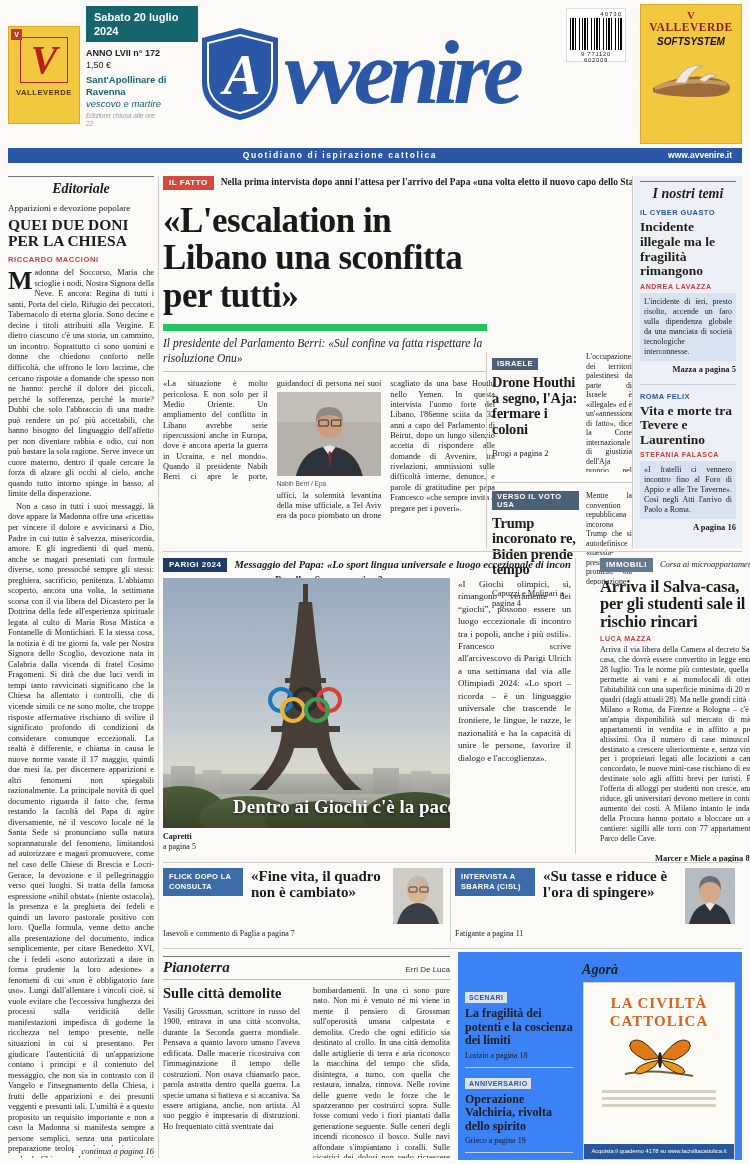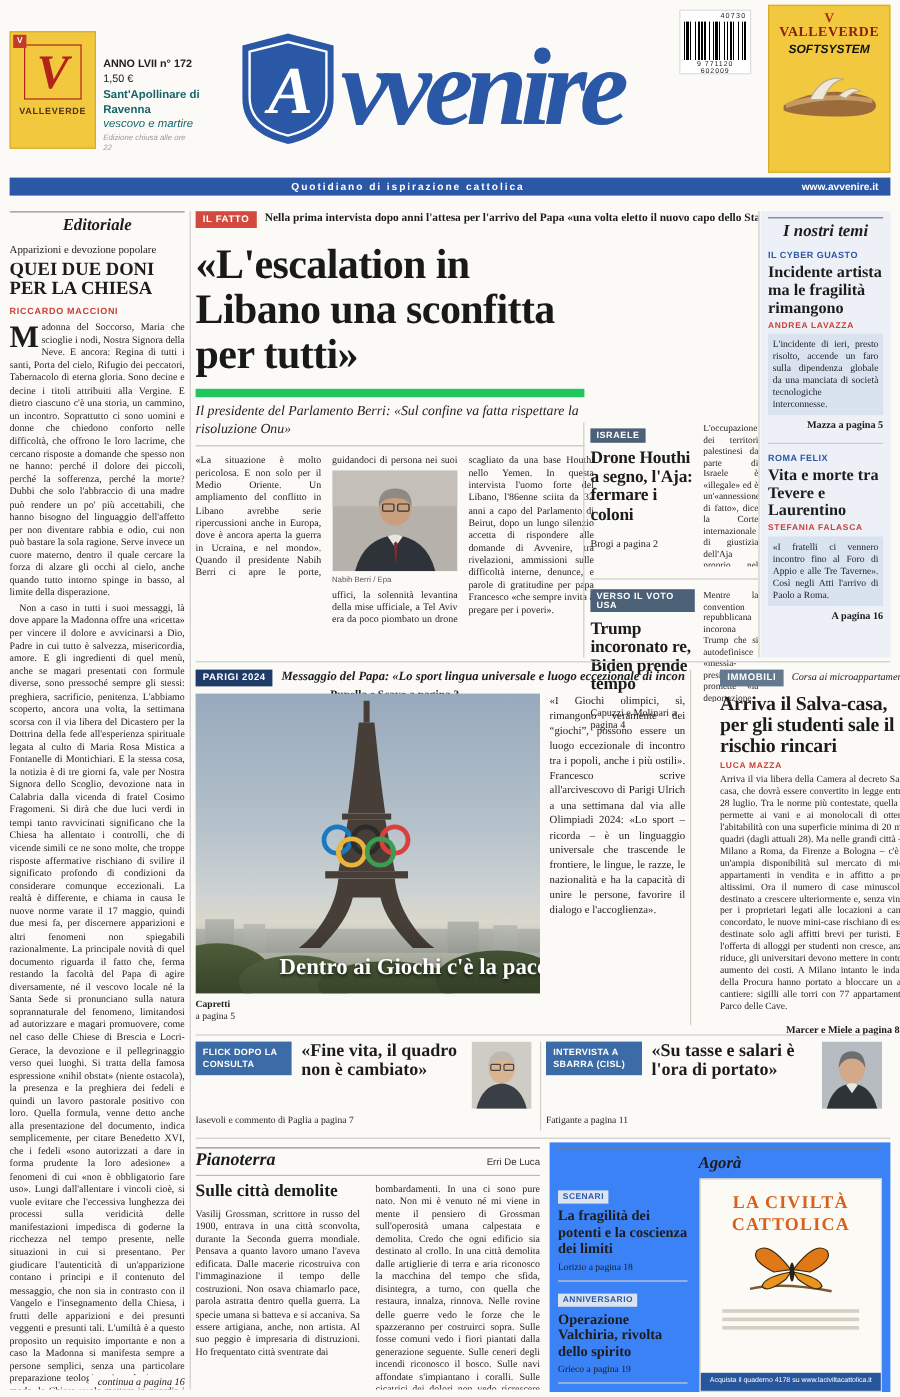--- a/index.html
+++ b/index.html
@@ -164,20 +164,21 @@
 <body>
 
 <div class="page">
 
   <div class="ad-left">
     <div class="corner">V</div>
     <div class="mono">V</div>
     <div class="brand">VALLEVERDE</div>
   </div>
 
+  <div class="date-box">Sabato 20 luglio 2024</div>
   <div class="issue">
     <div>ANNO LVII n° 172</div>
     <div class="price">1,50 €</div>
   </div>
   <div class="saint">
     <div>Sant'Apollinare di Ravenna</div>
     <div class="sub">vescovo e martire</div>
   </div>
   <div class="edition-note">Edizione chiusa alle ore 22</div>
 
@@ -267,21 +268,21 @@
         <div class="minor-byline">Capuzzi e Molinari a pagina 4</div>
       </div>
       <div class="minor-body mb2">Mentre la convention repubblicana incorona Trump che si autodefinisce «messia-presidente» e promette «la deportazione più grande della storia», Biden tenta di resistere alle pressioni per un passo indietro.</div>
     </div>
   </div>
 
   <div class="temi">
     <div class="col-head">I nostri temi</div>
     <div class="temi-item">
       <div class="temi-label">IL CYBER GUASTO</div>
-      <div class="temi-title">Incidente artista ma le fragilità rimangono</div>
+      <div class="temi-title">Incidente illegale ma le fragilità rimangono</div>
       <div class="author temi-author">ANDREA LAVAZZA</div>
       <div class="temi-body">L'incidente di ieri, presto risolto, accende un faro sulla dipendenza globale da una manciata di società tecnologiche interconnesse.</div>
       <div class="temi-byline">Mazza a pagina 5</div>
     </div>
     <div class="temi-item second">
       <div class="temi-label">ROMA FELIX</div>
       <div class="temi-title">Vita e morte tra Tevere e Laurentino</div>
       <div class="author temi-author">STEFANIA FALASCA</div>
       <div class="temi-body">«I fratelli ci vennero incontro fino al Foro di Appio e alle Tre Taverne». Così negli Atti l'arrivo di Paolo a Roma.</div>
       <div class="temi-byline">A pagina 16</div>
@@ -356,21 +357,21 @@
         <rect x="27" y="19" width="8" height="5" rx="1" fill="none" stroke="#444" stroke-width="1"></rect>
         <path d="M4 56 q5 -20 21 -21 q16 1 21 21 Z" fill="#3a3f45"></path>
       </svg>
     </div>
     <div class="feat-byline">Iasevoli e commento di Paglia a pagina 7</div>
   </div>
 
   <div class="feature f2">
     <div class="feat-row">
       <div class="blue-label">INTERVISTA A SBARRA (CISL)</div>
-      <div class="feat-title">«Su tasse e salari è l'ora di portato»</div>
+      <div class="feat-title">«Su tasse e riduce è l'ora di spingere»</div>
       <svg class="feat-photo" viewBox="0 0 50 56">
         <rect width="50" height="56" fill="#b7bcc2"></rect>
         <ellipse cx="25" cy="22" rx="11" ry="13" fill="#d4a988"></ellipse>
         <path d="M14 20 q1 -12 11 -12 q10 0 11 12 l0 2 q-3 -8 -11 -8 q-8 0 -11 8 Z" fill="#6b6f73"></path>
         <path d="M4 56 q5 -20 21 -21 q16 1 21 21 Z" fill="#2e3338"></path>
         <path d="M20 36 l5 7 l5 -7 q-5 -3 -10 0 Z" fill="#e8e6e0"></path>
       </svg>
     </div>
     <div class="feat-byline">Fatigante a pagina 11</div>
   </div>

